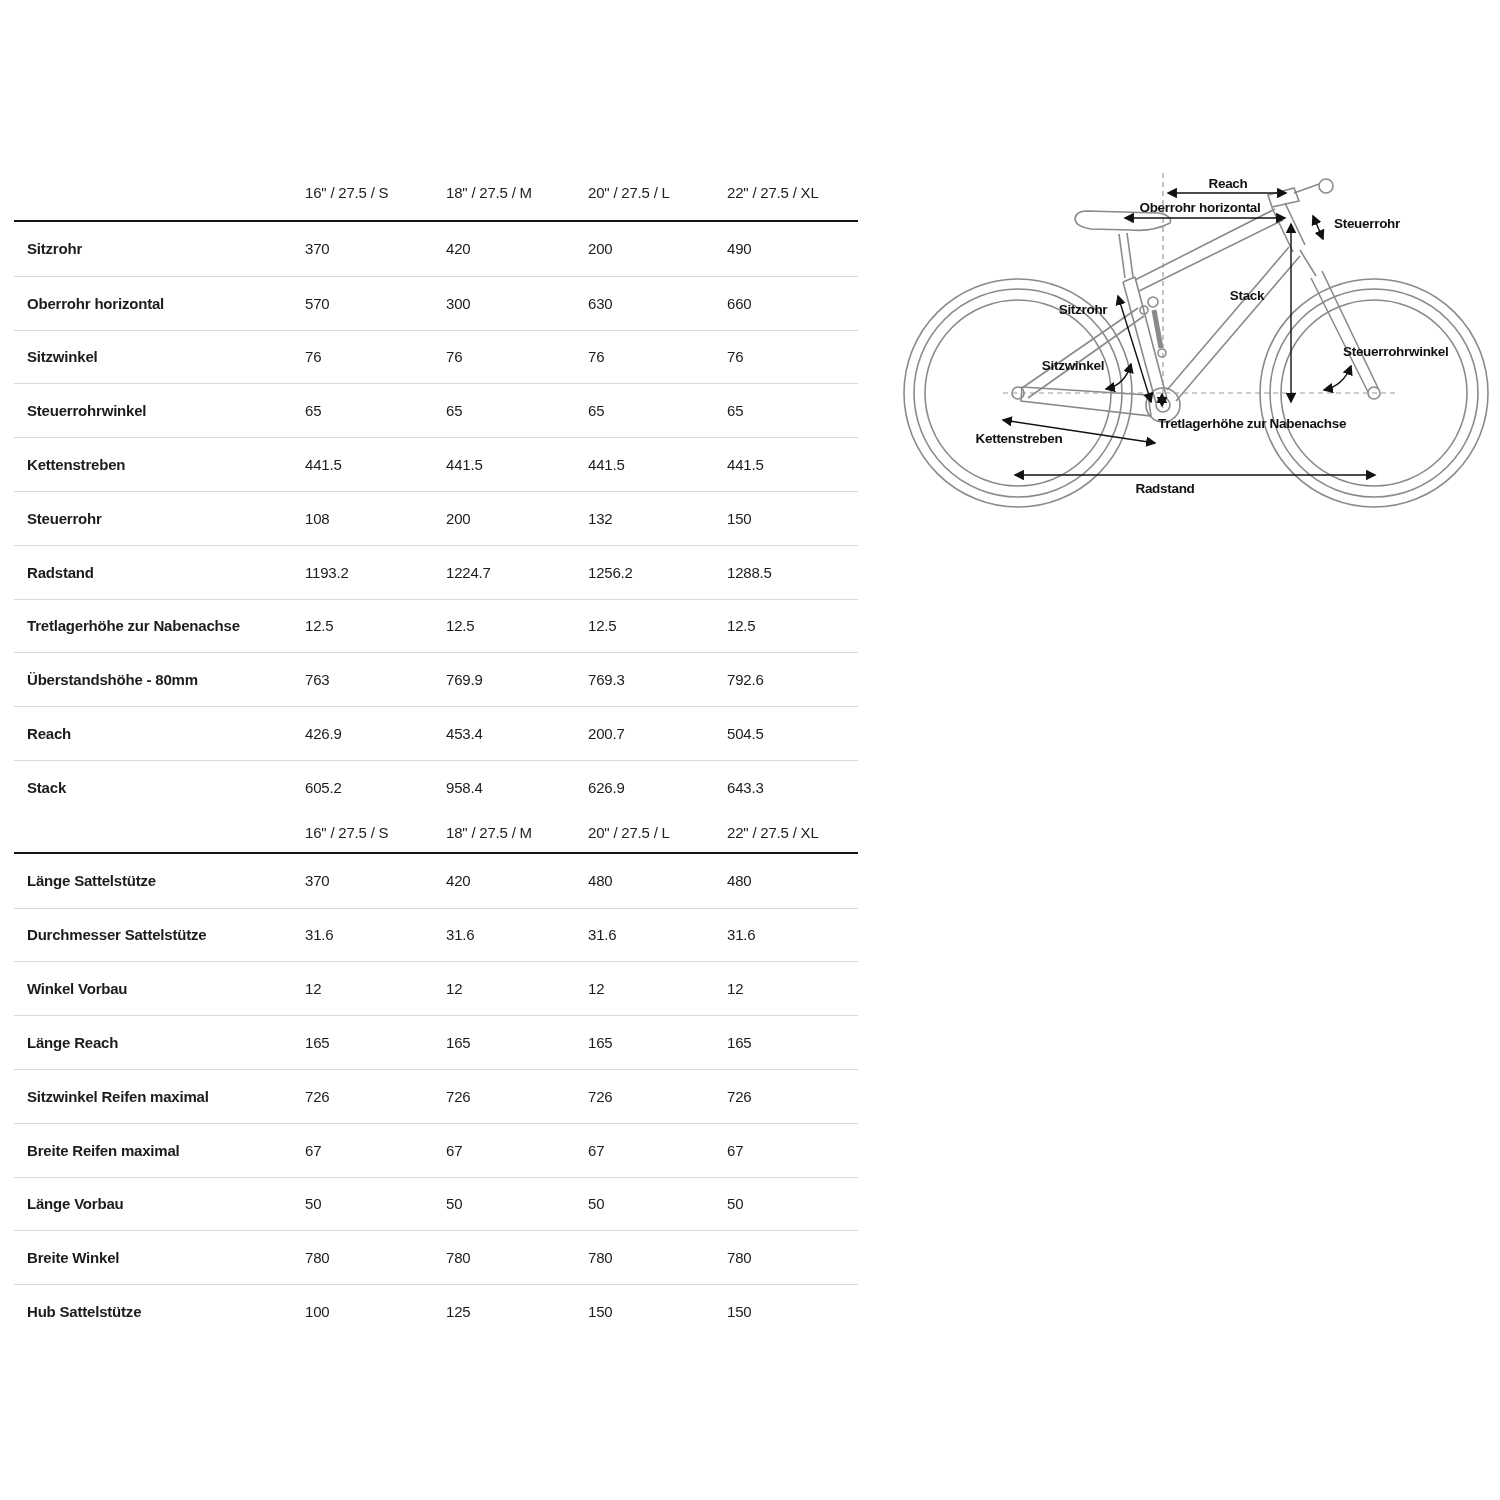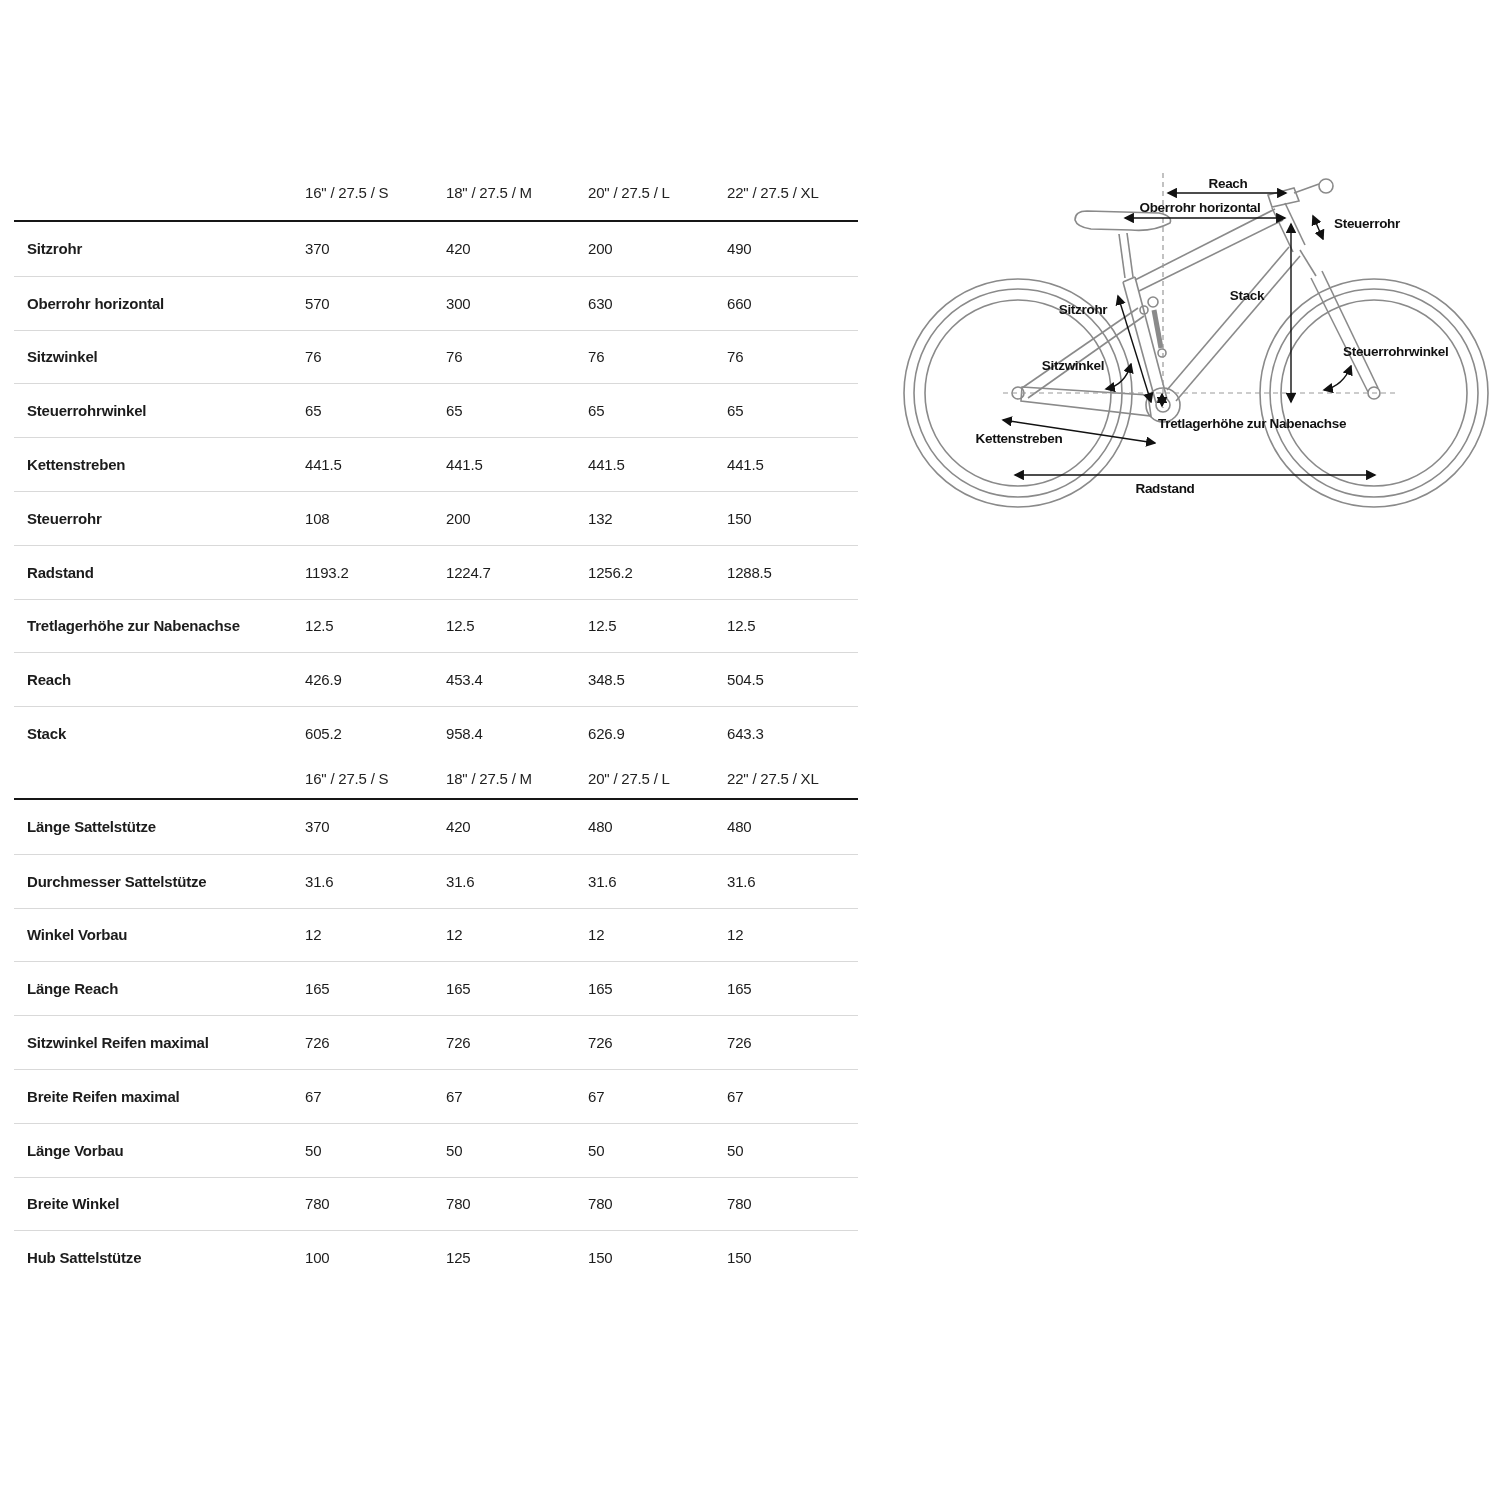--- a/index.html
+++ b/index.html
@@ -87,24 +87,31 @@
       <div class="cell">1288.5</div>
     </div>
     <div class="trow sep">
       <div class="cell rlabel">Tretlagerhöhe zur Nabenachse</div>
       <div class="cell">12.5</div>
       <div class="cell">12.5</div>
       <div class="cell">12.5</div>
       <div class="cell">12.5</div>
     </div>
     <div class="trow sep">
+      <div class="cell rlabel">Überstandshöhe - 80mm</div>
+      <div class="cell">763</div>
+      <div class="cell">769.9</div>
+      <div class="cell">769.3</div>
+      <div class="cell">792.6</div>
+    </div>
+    <div class="trow sep">
       <div class="cell rlabel">Reach</div>
       <div class="cell">426.9</div>
       <div class="cell">453.4</div>
-      <div class="cell">348.5</div>
+      <div class="cell">200.7</div>
       <div class="cell">504.5</div>
     </div>
     <div class="trow sep">
       <div class="cell rlabel">Stack</div>
       <div class="cell">605.2</div>
       <div class="cell">958.4</div>
       <div class="cell">626.9</div>
       <div class="cell">643.3</div>
     </div>
 

